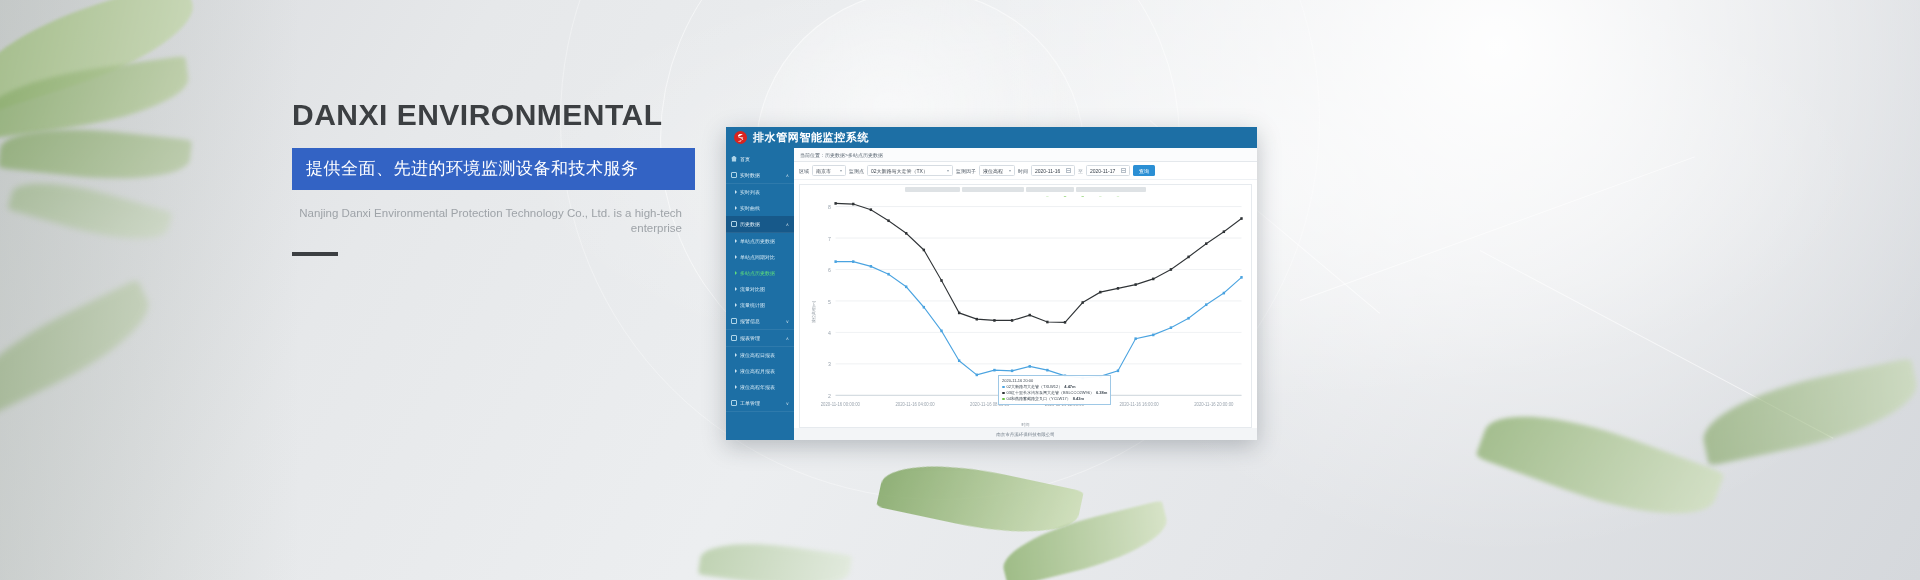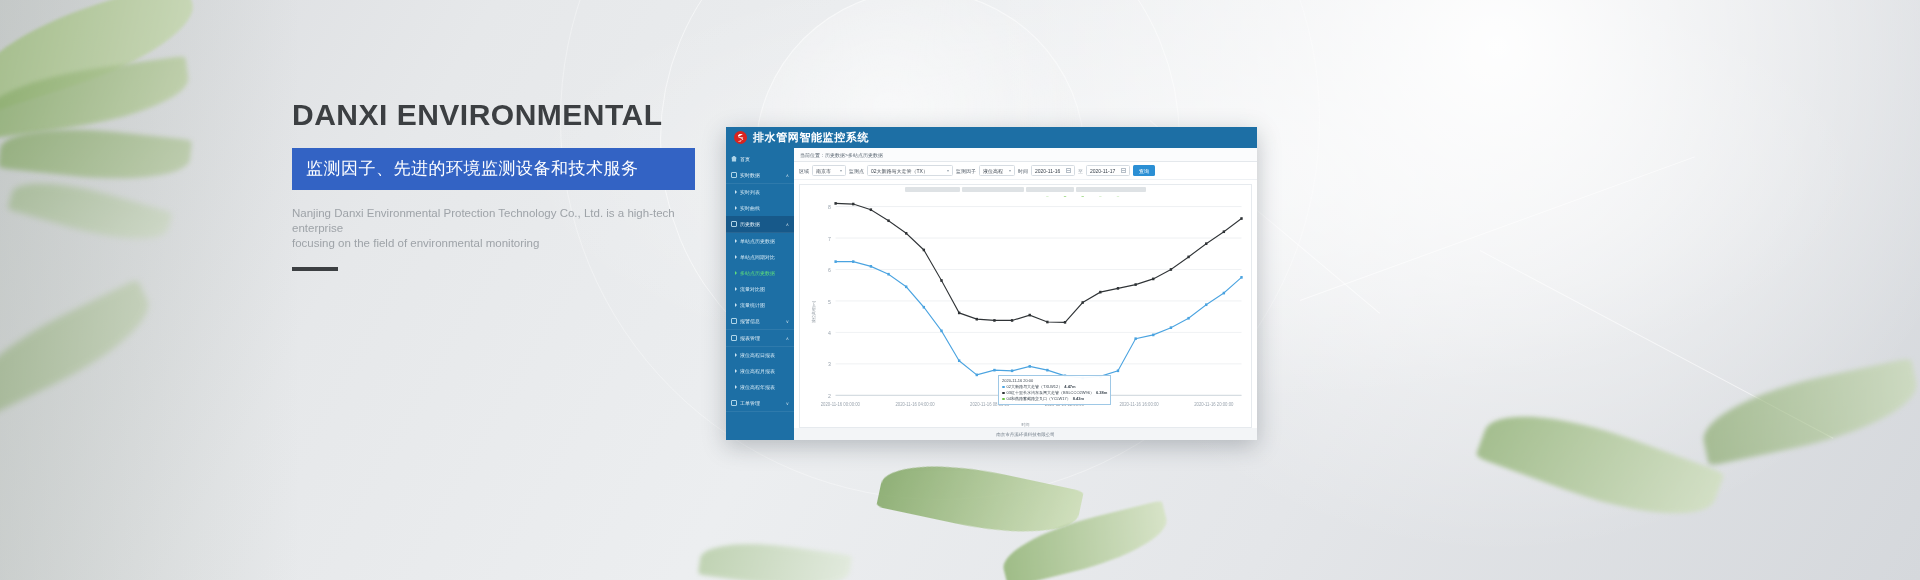--- a/index.html
+++ b/index.html
@@ -68,20 +68,21 @@
     font-size: 17px;
     line-height: 30px;
     padding: 6px 14px;
     width: 403px;
     letter-spacing: .5px;
   }
   .en-desc {
     margin-top: 16px;
     font-size: 11.5px; line-height: 15px; color: #9ea3a8;
     width: 390px;
+    text-align: right;
   }
   .motto {
     margin-top: 18px;
     font-size: 19px; letter-spacing: 2px; color: #3c3f42;
   }
   .rule { margin-top: 16px; width: 46px; height: 4px; background: #3c3f42; }
 
   
   .app {
     position: absolute; left: 726px; top: 79px;
@@ -236,24 +237,23 @@
 <div class="leaf lf4"></div>
 <div class="leaf lf5"></div>
 <div class="leaf lf6"></div>
 <div class="leaf lf7"></div>
 <div class="leaf lf8"></div>
 <div class="leaf lf9"></div>
 <div class="leaf lf10"></div>
 
 <div class="copy">
   <div class="en-title">DANXI ENVIRONMENTAL</div>
-  <div class="slogan-bar">监测因子、先进的环境监测设备和技术服务</div>
+  <div class="slogan-bar">提供全面、先进的环境监测设备和技术服务</div>
   <div class="en-desc">
     <div>Nanjing Danxi Environmental Protection Technology Co., Ltd. is a high-tech enterprise</div>
-    <div>focusing on the field of environmental monitoring</div>
   </div>
   <div class="rule"></div>
 </div>
 
 <div class="app">
 
   <div class="titlebar">
     <div class="logo-mark"></div>
     <div class="app-title">排水管网智能监控系统</div>
   </div>

